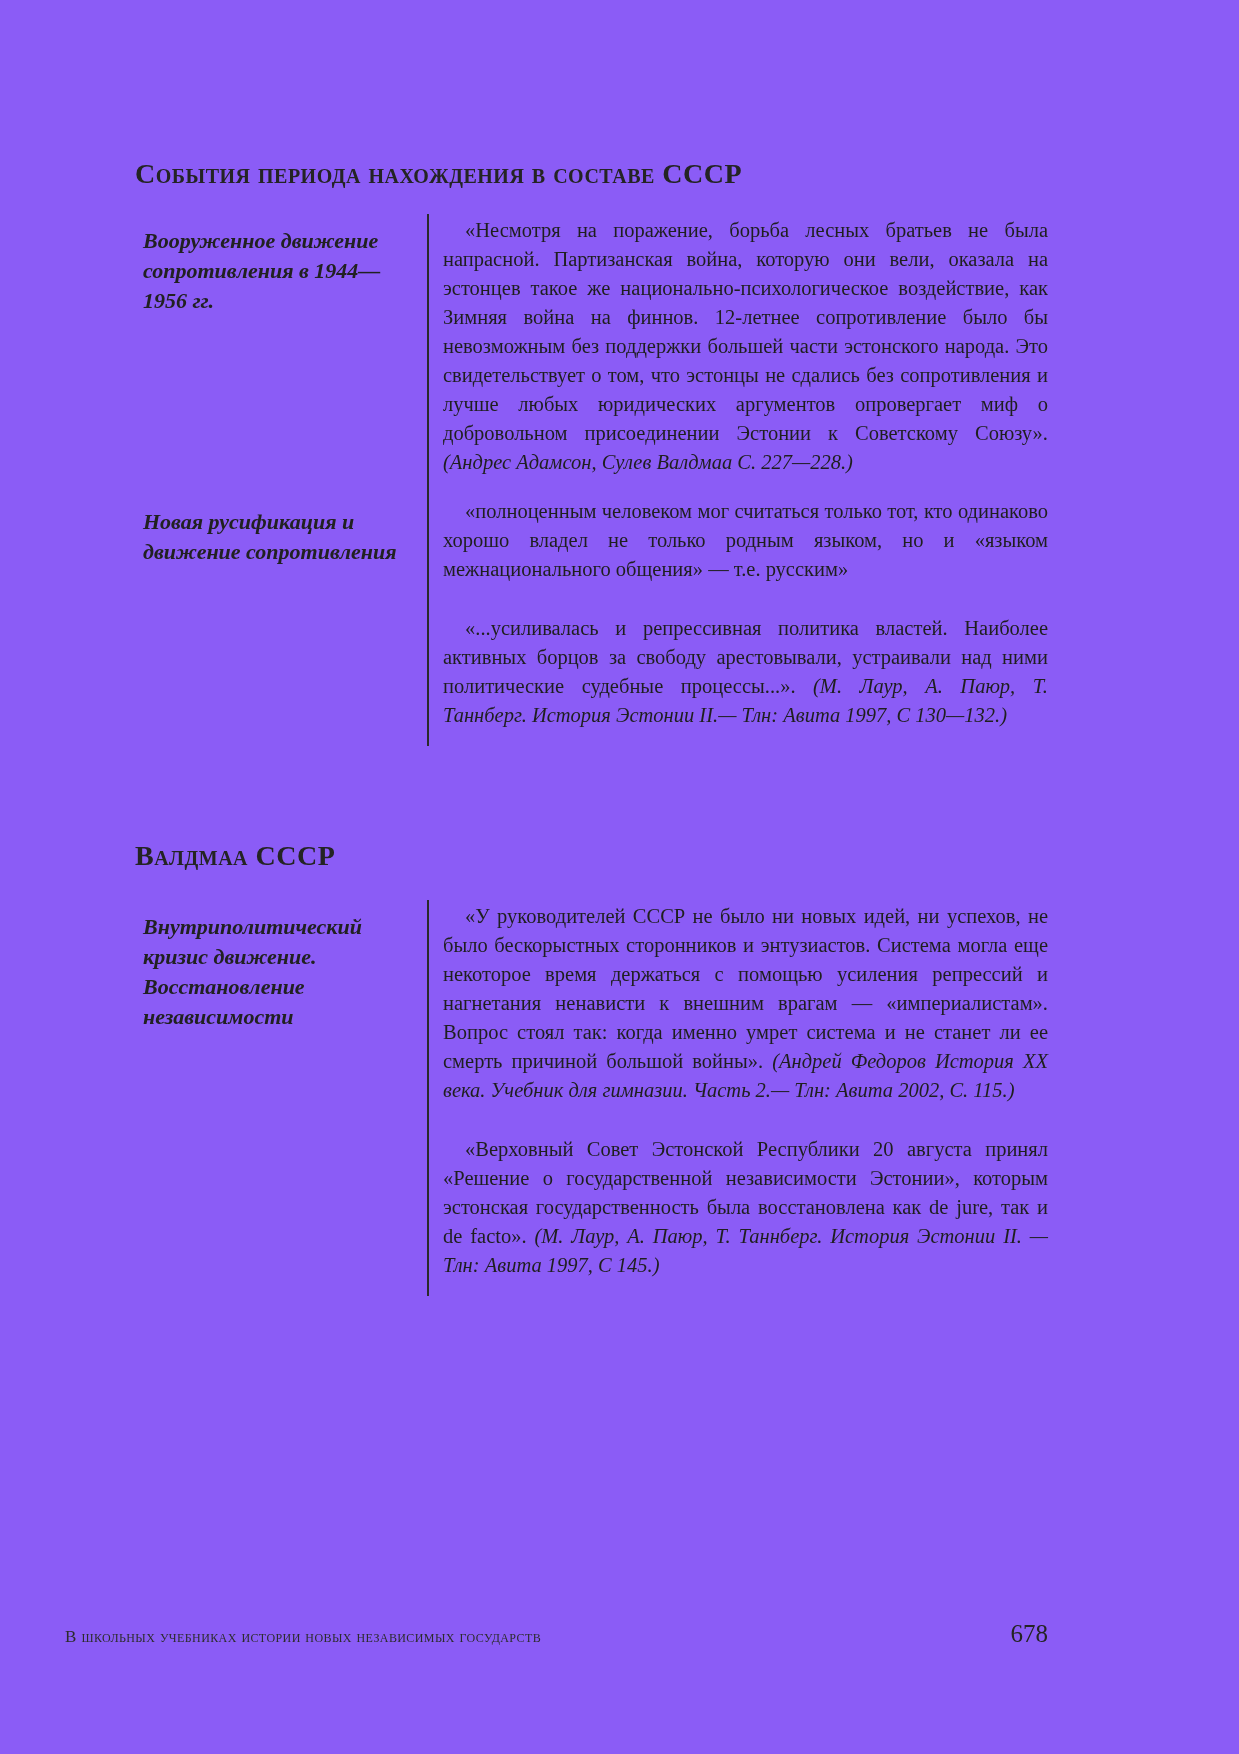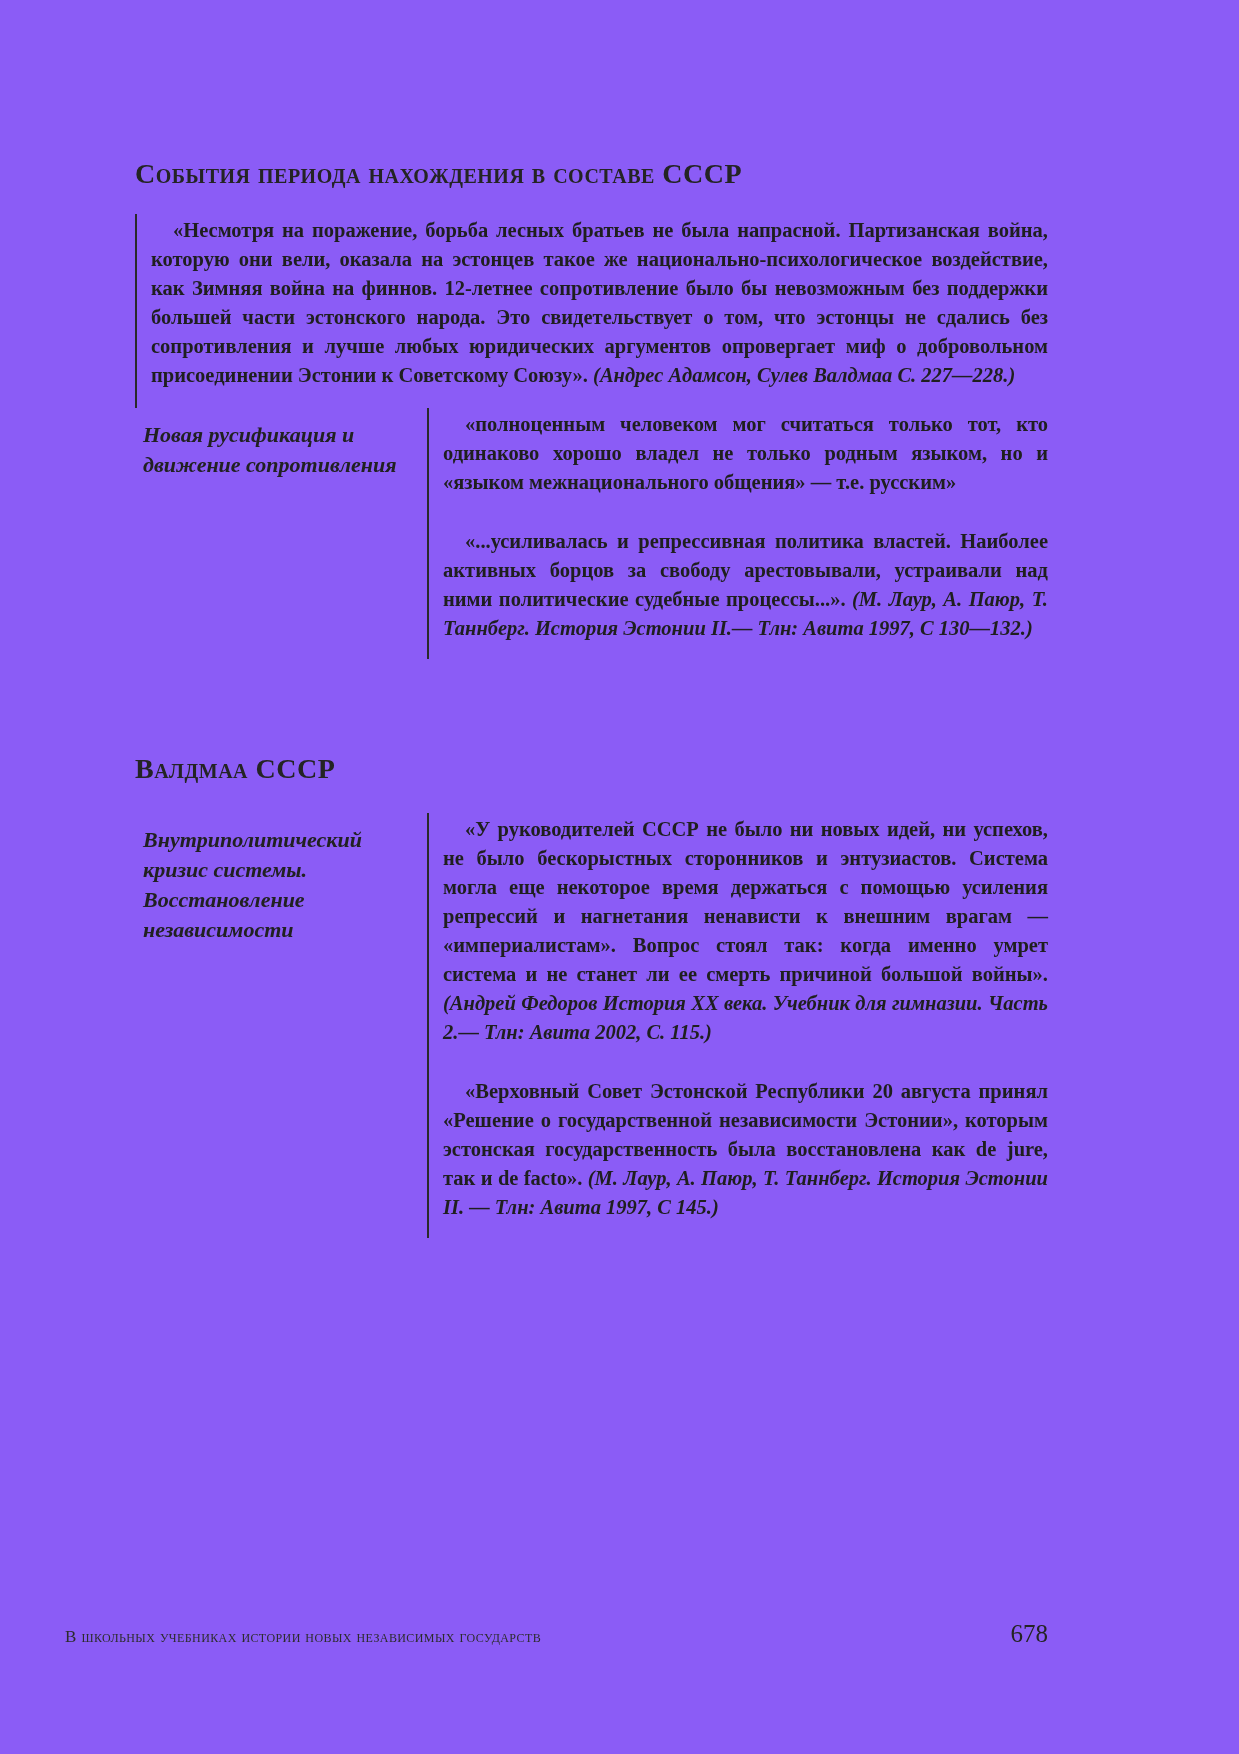--- a/index.html
+++ b/index.html
@@ -51,21 +51,20 @@
     font-weight: 700;
     font-style: italic;
     line-height: 30px;
     color: #212121;
   }
   .row-content {
     flex: 1;
     border-left: 2px solid #2a2a2a;
     box-sizing: border-box;
     padding: 2px 0 18px 14px;
-    font-weight: bold;
   }
   .row.last-row .row-content {
     padding-bottom: 16px;
   }
   .para {
     margin: 0;
     font-size: 20.5px;
     line-height: 29px;
     text-align: justify;
     text-indent: 22px;
@@ -101,41 +100,42 @@
 <body>
 
 <div class="page">
   <div class="content">
 
     <h1 class="section-heading">События периода нахождения в составе СССР</h1>
 
     <div class="rowgroup">
 
       <div class="row">
+        <div class="row-label">Вооруженное движение сопротивления в 1944—1956 гг.</div>
         <div class="row-content">
           <p class="para"><span>«Несмотря на поражение, борьба лесных братьев не была напрасной. Партизанская война, которую они вели, оказала на эстонцев такое же национально-психологическое воздействие, как Зимняя война на финнов. 12-летнее сопротивление было бы невозможным без поддержки большей части эстонского народа. Это свидетельствует о том, что эстонцы не сдались без сопротивления и лучше любых юридических аргументов опровергает миф о добровольном присоединении Эстонии к Советскому Союзу». </span><span class="cite">(Андрес Адамсон, Сулев Валдмаа С. 227—228.)</span></p>
         </div>
       </div>
 
       <div class="row last-row">
         <div class="row-label">Новая русификация и движение сопротивления</div>
         <div class="row-content">
           <p class="para"><span>«полноценным человеком мог считаться только тот, кто одинаково хорошо владел не только родным языком, но и «языком межнационального общения» — т.е. русским»</span><span class="cite"></span></p>
           <p class="para"><span>«...усиливалась и репрессивная политика властей. Наиболее активных борцов за свободу арестовывали, устраивали над ними политические судебные процессы...». </span><span class="cite">(М. Лаур, А. Паюр, Т. Таннберг. История Эстонии II.— Тлн: Авита 1997, С 130—132.)</span></p>
         </div>
       </div>
 
     </div>
 
     <h1 class="section-heading second">Валдмаа СССР</h1>
 
     <div class="rowgroup">
 
       <div class="row last-row">
-        <div class="row-label">Внутриполитический кризис системы. Восстановление независимости</div>
+        <div class="row-label">Внутриполитический кризис движение. Восстановление независимости</div>
         <div class="row-content">
           <p class="para"><span>«У руководителей СССР не было ни новых идей, ни успехов, не было бескорыстных сторонников и энтузиастов. Система могла еще некоторое время держаться с помощью усиления репрессий и нагнетания ненависти к внешним врагам — «империалистам». Вопрос стоял так: когда именно умрет система и не станет ли ее смерть причиной большой войны». </span><span class="cite">(Андрей Федоров История XX века. Учебник для гимназии. Часть 2.— Тлн: Авита 2002, С. 115.)</span></p>
           <p class="para"><span>«Верховный Совет Эстонской Республики 20 августа принял «Решение о государственной независимости Эстонии», которым эстонская государственность была восстановлена как de jure, так и de facto». </span><span class="cite">(М. Лаур, А. Паюр, Т. Таннберг. История Эстонии II. — Тлн: Авита 1997, С 145.)</span></p>
         </div>
       </div>
 
     </div>
 
   </div>
 

